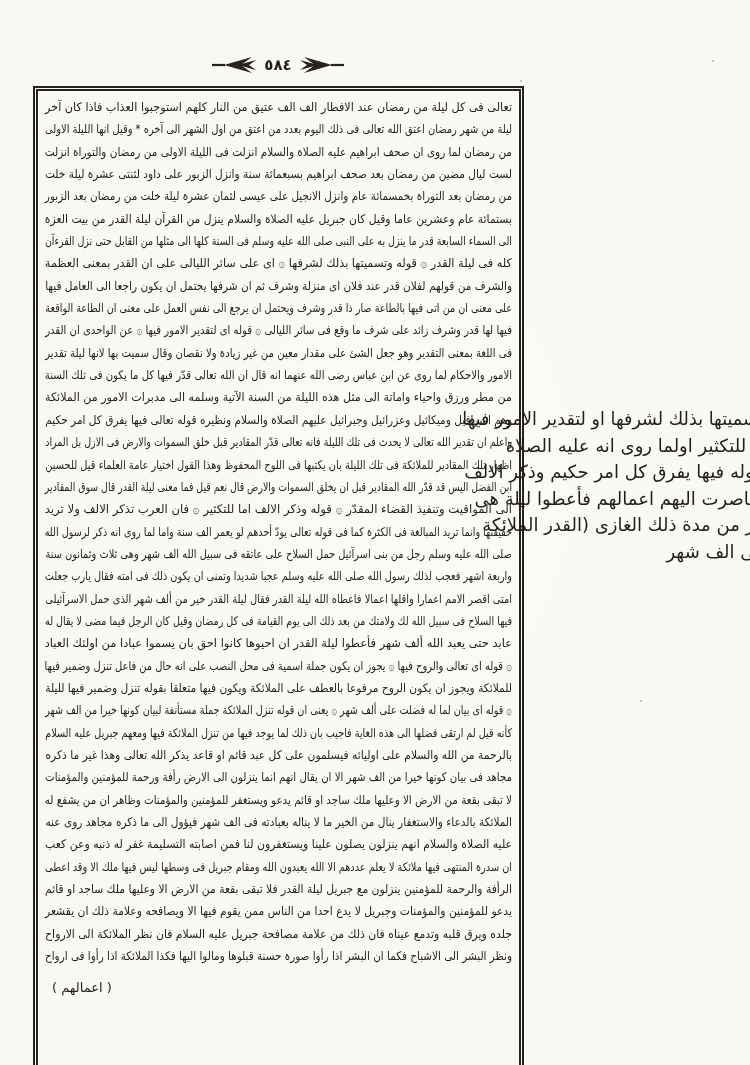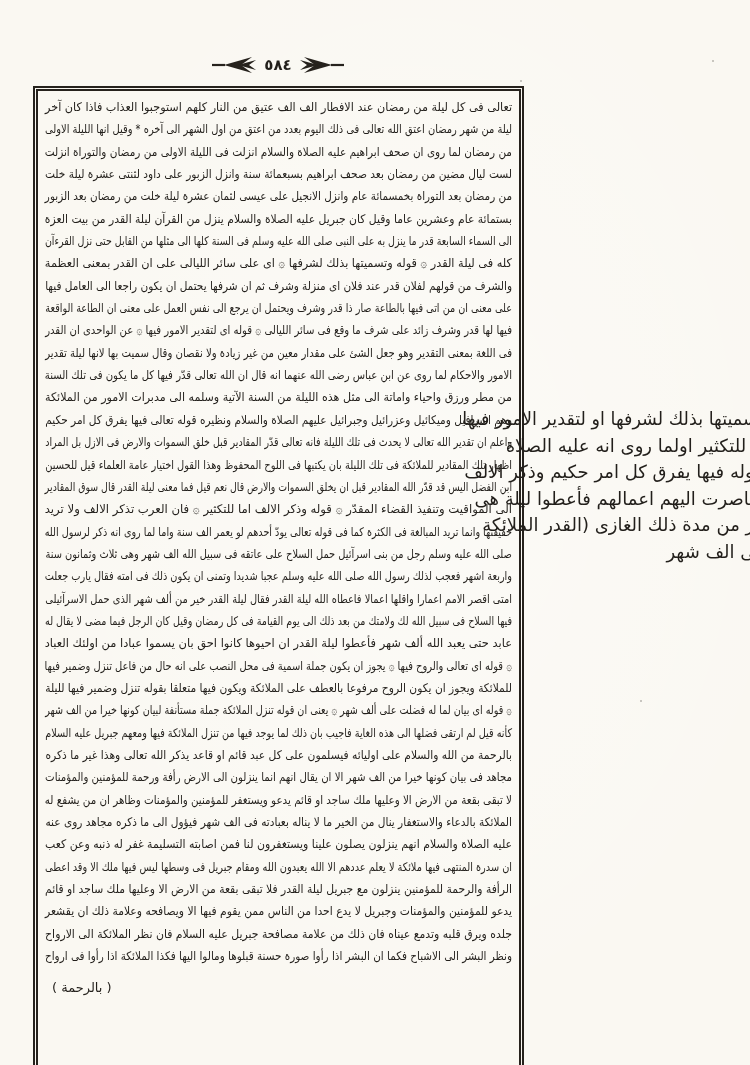--- a/index.html
+++ b/index.html
@@ -136,18 +136,18 @@
 
   <div class="margin-note">
       <div class="fitline" style="transform: scaleX(0.977273); transform-origin: right center;">وتسميتها بذلك لشرفها او لتقدير الامور فيها</div>
       <div class="fitline">اما للتكثير اولما روى انه عليه الصلاة</div>
       <div class="fitline">كقوله فيها يفرق كل امر حكيم وذكر الالف</div>
       <div class="fitline">وتقاصرت اليهم اعمالهم فأعطوا ليلة هى</div>
       <div class="fitline">خير من مدة ذلك الغازى (القدر الملائكة</div>
       <div class="fitline">على الف شهر</div>
     </div>
 
-  <div class="catchword">( بالرحمة )</div>
+  <div class="catchword">( اعمالهم )</div>
 
   <span class="speck" style="left:712px;top:60px;width:2px;height:2px;"></span>
   <span class="speck" style="left:520px;top:80px;width:2px;height:2px;"></span>
   <span class="speck" style="left:640px;top:700px;width:2px;height:2px;"></span>
 </div>
 
 </body></html>

